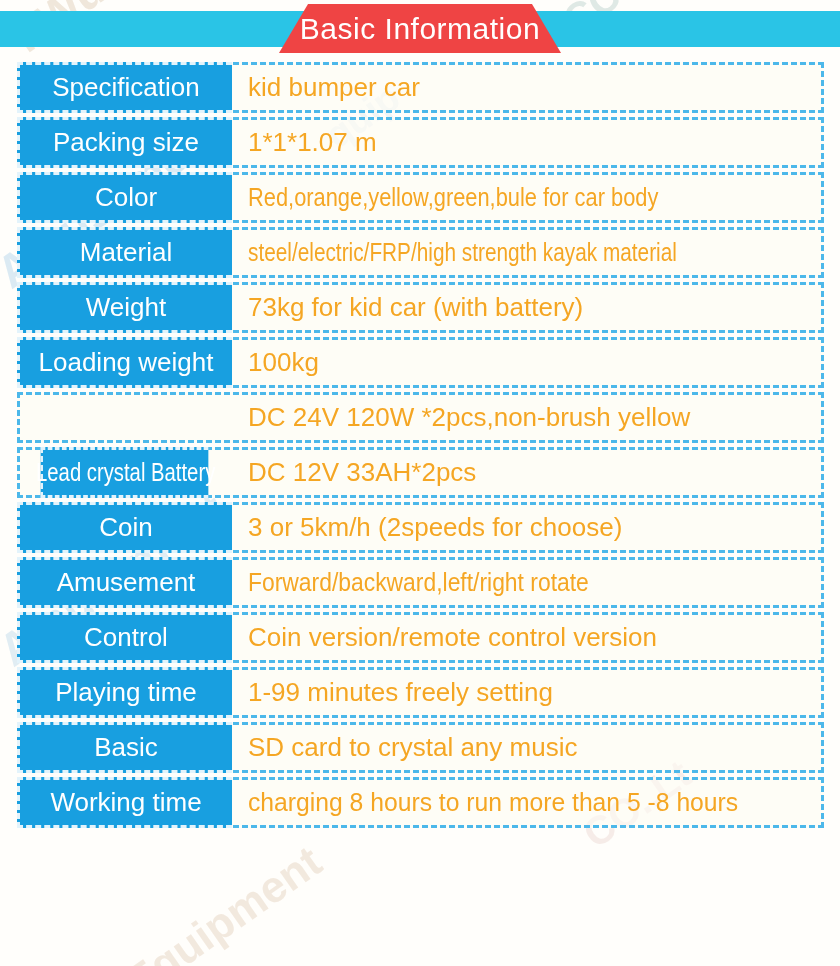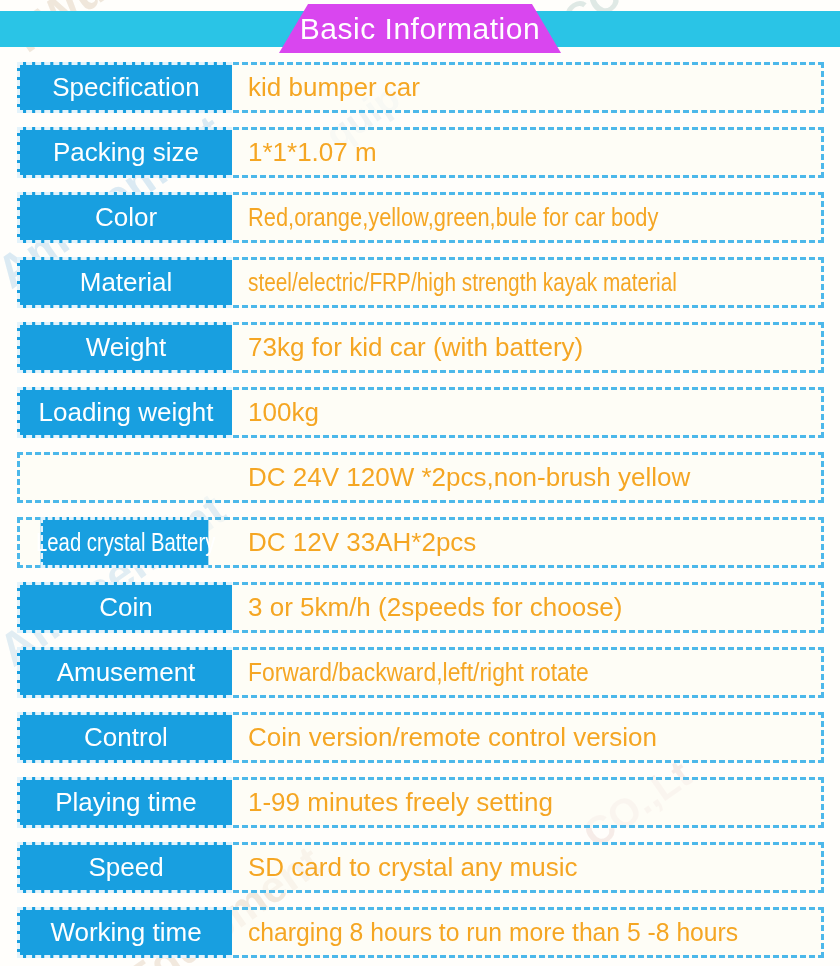--- a/index.html
+++ b/index.html
@@ -12,32 +12,32 @@
   }
   
   .ribbon-strip{
     position:absolute;left:0;right:0;top:11px;height:36px;
     background:#2ac4e6;
   }
   .ribbon-trapezoid{
     position:absolute;top:4px;left:50%;
     width:282px;height:49px;
     transform:translateX(-50%);
-    background:#d946ef;
+    background:#ef4444;
     clip-path:polygon(29px 0, 253px 0, 282px 100%, 0 100%);
     display:flex;align-items:center;justify-content:center;
   }
   .page-title{
     margin:0;color:#ffffff;font-size:30px;font-weight:normal;
     letter-spacing:0.5px;white-space:nowrap;
   }
   
   .rows{
     position:absolute;top:62px;left:17px;right:16px;
-    display:flex;flex-direction:column;gap:14px;justify-content:space-between;
+    display:flex;flex-direction:column;gap:4px;justify-content:space-between;
   }
   .row{
     position:relative;height:51px;box-sizing:border-box;
     border:3px dashed #4cb8ea;
     background:rgba(253,252,244,0.6);
   }
   .row-label{
     position:absolute;left:-3px;top:-3px;bottom:-3px;width:215px;
     box-sizing:border-box;
     background:#189fe0;
@@ -137,21 +137,21 @@
       <div class="row-label">Control</div>
       <div class="row-value">Coin version/remote control version</div>
     </div>
 
     <div class="row">
       <div class="row-label">Playing time</div>
       <div class="row-value">1-99 minutes freely setting</div>
     </div>
 
     <div class="row">
-      <div class="row-label">Speed</div>
+      <div class="row-label">Basic</div>
       <div class="row-value">SD card to crystal any music</div>
     </div>
 
     <div class="row">
       <div class="row-label">Working time</div>
       <div class="row-value" style="transform: scaleX(0.95);">charging 8 hours to run more than 5 -8 hours</div>
     </div>
   </div>
 
 </div>

